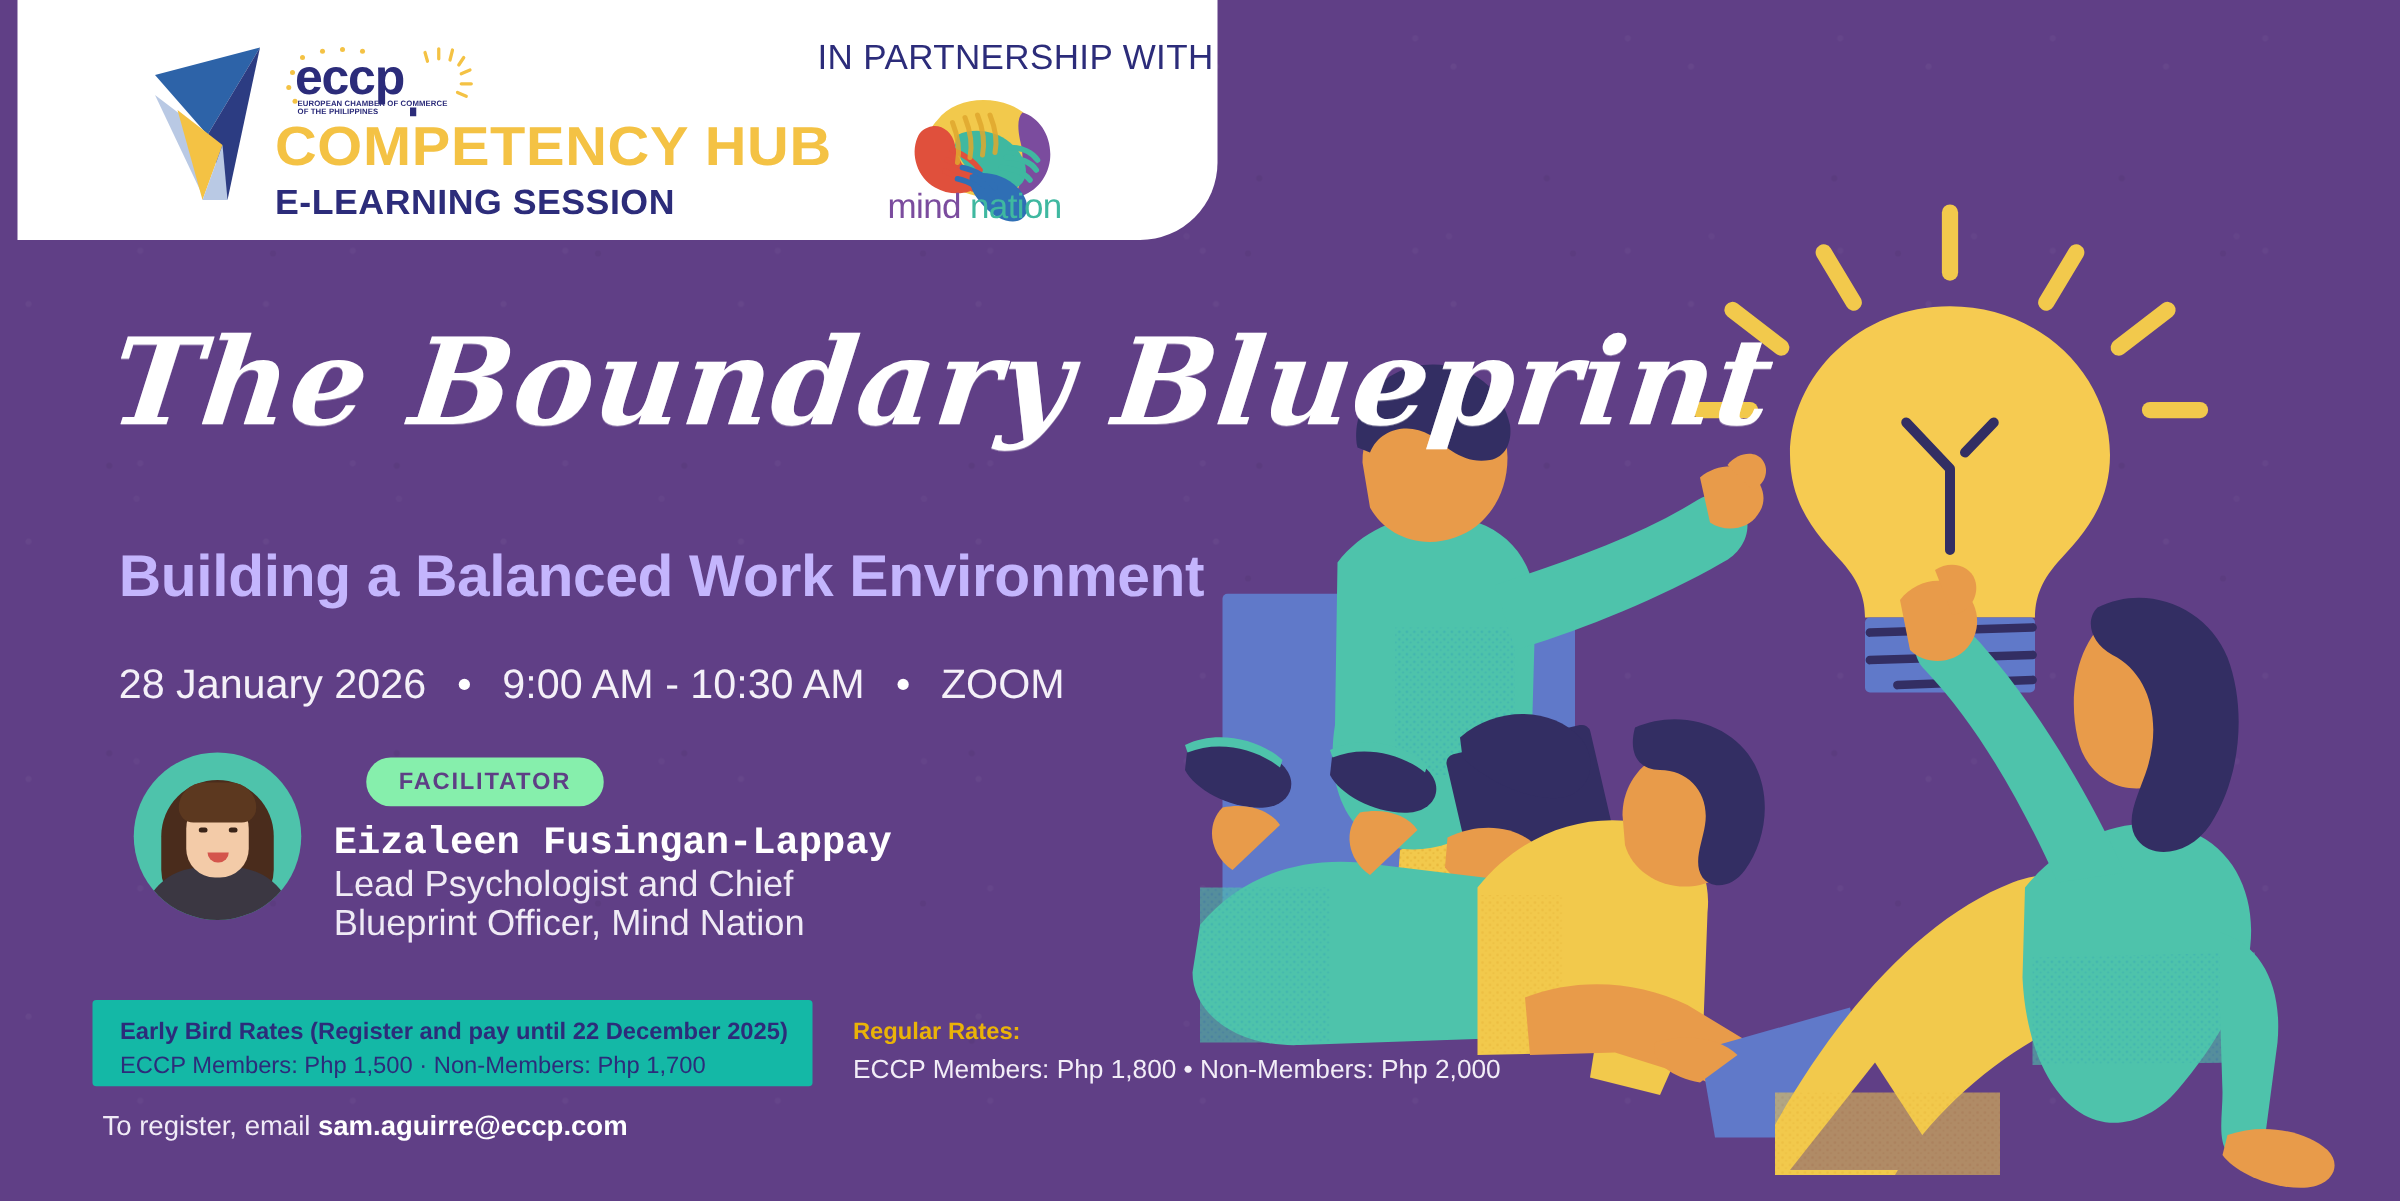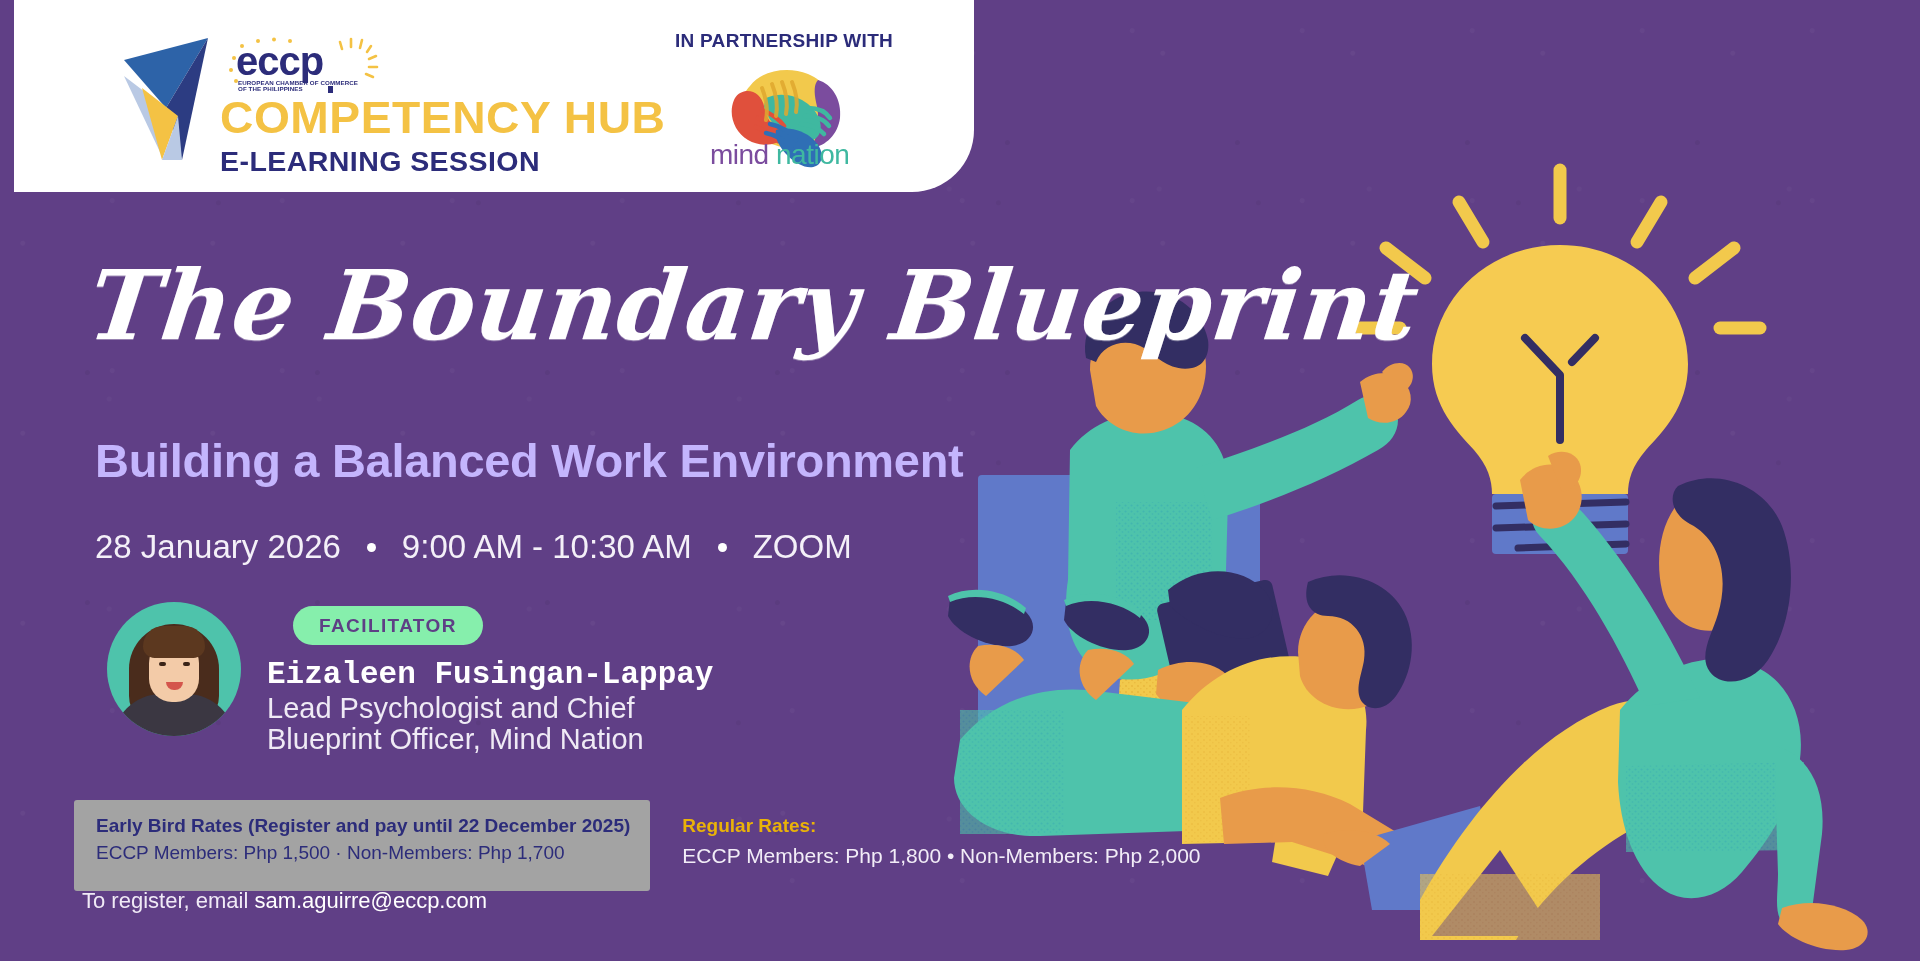--- a/index.html
+++ b/index.html
@@ -82,22 +82,22 @@
   
   .partner-block {
     position: absolute;
     left: 640px;
     top: 30px;
     width: 260px;
     text-align: center;
   }
   .partner-label {
     font-family: "Liberation Sans Narrow", "Liberation Sans", sans-serif;
-    font-weight: 700;
-    font-size: 19px;
+    font-weight: 400;
+    font-size: 28px;
     letter-spacing: 0.3px;
     color: #2C2C7A;
     white-space: nowrap;
     text-align: center;
   }
   .mindnation-logo { display: block; margin: 6px auto 0; width: 160px; height: 112px; }
 
   
   .copy {
     position: absolute;
@@ -247,23 +247,23 @@
   
   .rates-row {
     position: absolute;
     left: 74px;
     top: 800px;
     display: flex;
     align-items: flex-start;
     gap: 18px;
   }
   .rate-card-early {
-    background: #a3a3a3;
+    background: #14b8a6;
     border-radius: 3px;
-    padding: 14px 20px 26px 22px;
+    padding: 14px 20px 4px 22px;
     box-sizing: border-box;
   }
   .rate-title-dark {
     font-family: "Liberation Sans", sans-serif;
     font-weight: 700;
     font-size: 19px;
     line-height: 1.25;
     color: #2C2C7A;
     white-space: nowrap;
   }
@@ -297,21 +297,21 @@
   .register-line {
     position: absolute;
     left: 82px;
     top: 888px;
     font-family: "Liberation Sans", sans-serif;
     font-weight: 400;
     font-size: 22px;
     color: #F0EAF6;
     white-space: nowrap;
   }
-  .register-line b { font-weight: 400; color: #ffffff; }
+  .register-line b { font-weight: 700; color: #ffffff; }
 
   
   .illustration {
     position: absolute;
     right: 0;
     top: 150px;
     width: 1000px;
     height: 811px;
     z-index: 2;
   }

